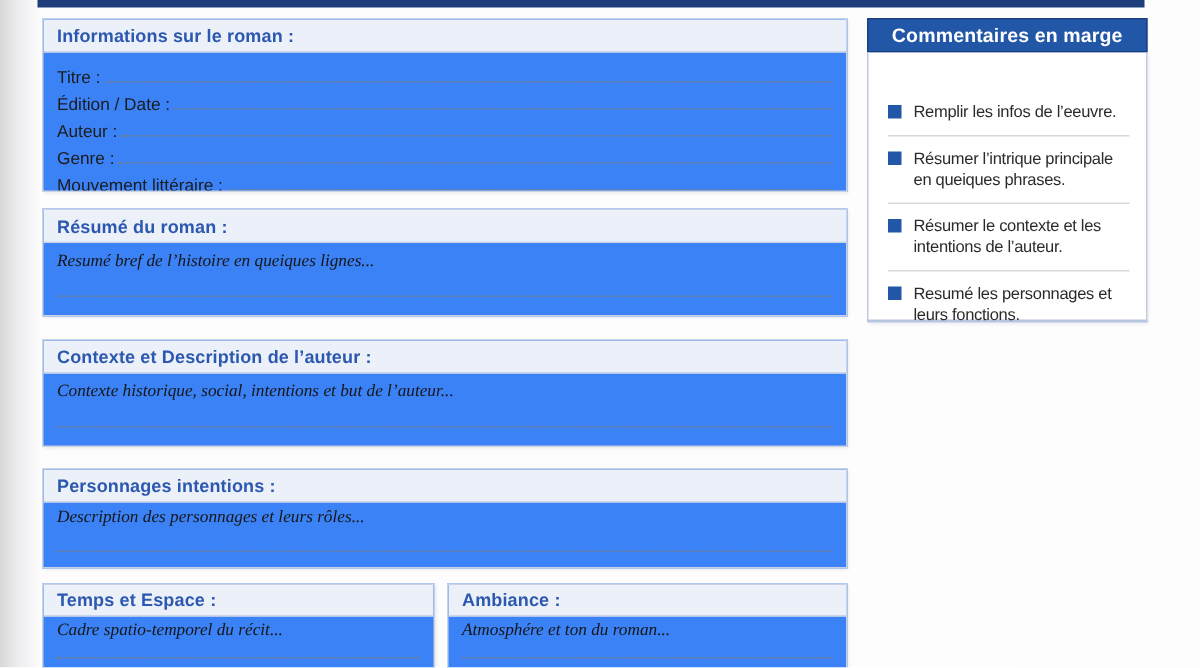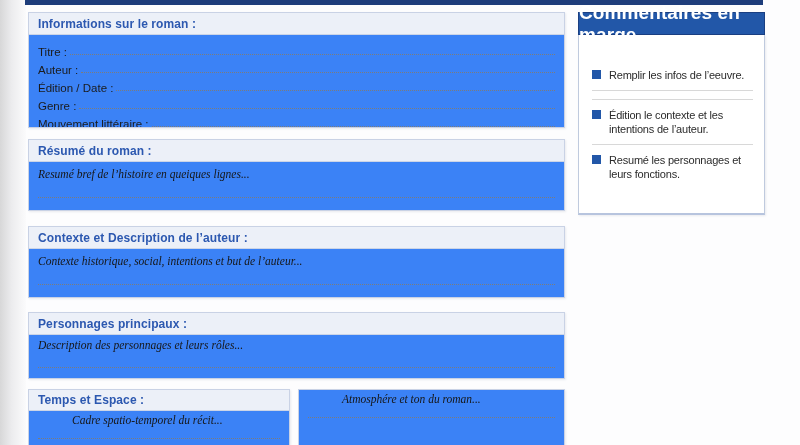--- a/index.html
+++ b/index.html
@@ -44,29 +44,29 @@
   #sec-info        { top:12px;  height:116px; }
   #sec-info .sec-body { padding-top:5px; }
   #sec-resume      { top:139px; height:72px; }
   #sec-contexte    { top:226px; height:72px; }
   #sec-personnages { top:312px; height:67px; }
   #sec-personnages .sec-body { padding-top:2px; }
   #sec-temps       { top:389px; height:70px; width:262px; }
   #sec-ambiance    { top:389px; height:70px; left:298px; width:267px; }
   #sec-temps .sec-head, #sec-ambiance .sec-head { height:20px; }
   #sec-temps .sec-body, #sec-ambiance .sec-body { padding-top:2px; }
-  #sec-temps .ph, #sec-ambiance .ph { height:14px; line-height:14px;margin-left:34px; }
+  #sec-temps .ph, #sec-ambiance .ph { height:14px; line-height:14px; }
 
   
   .margin-box { position:absolute; left:578px; top:12px; width:187px; }
   .margin-head {
     height:23px; background:#2257a8; border:1px solid #1a3f82;
     display:flex; align-items:center; justify-content:center; box-sizing:border-box;
   }
-  .margin-head span { color:#ffffff; font-weight:bold; font-size:19px; letter-spacing:0.1px; }
+  .margin-head span { color:#ffffff; font-weight:bold; font-size:13px; letter-spacing:0.1px; }
   .margin-body {
     background:#ffffff; border:1px solid #bfcade; border-top:none;
     border-bottom:2px solid #b7c4de; height:180px; box-sizing:border-box;
     padding:12px 11px 0 13px; box-shadow:1px 1px 2px rgba(60,70,100,0.10);
   }
   .note { display:flex; }
   .note:first-child { margin-top:21px; }
   .sq { width:9px; height:9px; background:#2257a8; margin:2px 8px 0 0; flex:none; }
   .note-text {
     font-size:11px; line-height:14px; color:#2b2b2b;
@@ -84,25 +84,25 @@
   <div class="section" id="sec-info">
     <div class="sec-head">
       <span class="sec-title">Informations sur le roman :</span>
     </div>
     <div class="sec-body">
       <div class="field-row">
         <span class="f-label">Titre :</span>
         <span class="leader"></span>
       </div>
       <div class="field-row">
-        <span class="f-label">Auteur :</span>
+        <span class="f-label">Édition / Date :</span>
         <span class="leader"></span>
       </div>
       <div class="field-row">
-        <span class="f-label">Édition / Date :</span>
+        <span class="f-label">Auteur :</span>
         <span class="leader"></span>
       </div>
       <div class="field-row">
         <span class="f-label">Genre :</span>
         <span class="leader"></span>
       </div>
       <div class="field-row">
         <span class="f-label">Mouvement littéraire :</span>
         <span class="leader"></span>
       </div>
@@ -126,60 +126,68 @@
     </div>
     <div class="sec-body">
       <div class="ph">Contexte historique, social, intentions et but de l’auteur...</div>
       <div class="write-line"></div>
       <div class="write-line"></div>
     </div>
   </div>
 
   <div class="section" id="sec-personnages">
     <div class="sec-head">
-      <span class="sec-title">Personnages principaux :</span>
+      <span class="sec-title">Personnages intentions :</span>
     </div>
     <div class="sec-body">
       <div class="ph">Description des personnages et leurs rôles...</div>
       <div class="write-line short"></div>
       <div class="write-line short"></div>
     </div>
   </div>
 
   <div class="section" id="sec-temps">
     <div class="sec-head">
       <span class="sec-title">Temps et Espace :</span>
     </div>
     <div class="sec-body">
       <div class="ph">Cadre spatio-temporel du récit...</div>
       <div class="write-line tiny"></div>
     </div>
   </div>
 
   <div class="section" id="sec-ambiance">
+    <div class="sec-head">
+      <span class="sec-title">Ambiance :</span>
+    </div>
     <div class="sec-body">
       <div class="ph">Atmosphére et ton du roman...</div>
       <div class="write-line tiny"></div>
     </div>
   </div>
 
   <div class="margin-box">
     <div class="margin-head">
       <span>Commentaires en marge</span>
     </div>
     <div class="margin-body">
       <div class="note">
         <span class="sq"></span>
         <span class="note-text">Remplir les infos de l’eeuvre.</span>
       </div>
       <div class="sep"></div>
+      <div class="note">
+        <span class="sq"></span>
+        <span class="note-text">Résumer l’intrique principale
+en queiques phrases.</span>
+      </div>
       <div class="sep"></div>
       <div class="note">
         <span class="sq"></span>
-        <span class="note-text">Édition le contexte et les
+        <span class="note-text">Résumer le contexte et les
 intentions de l’auteur.</span>
       </div>
       <div class="sep"></div>
       <div class="note">
         <span class="sq"></span>
         <span class="note-text">Resumé les personnages et
 leurs fonctions.</span>
       </div>
     </div>
   </div>

